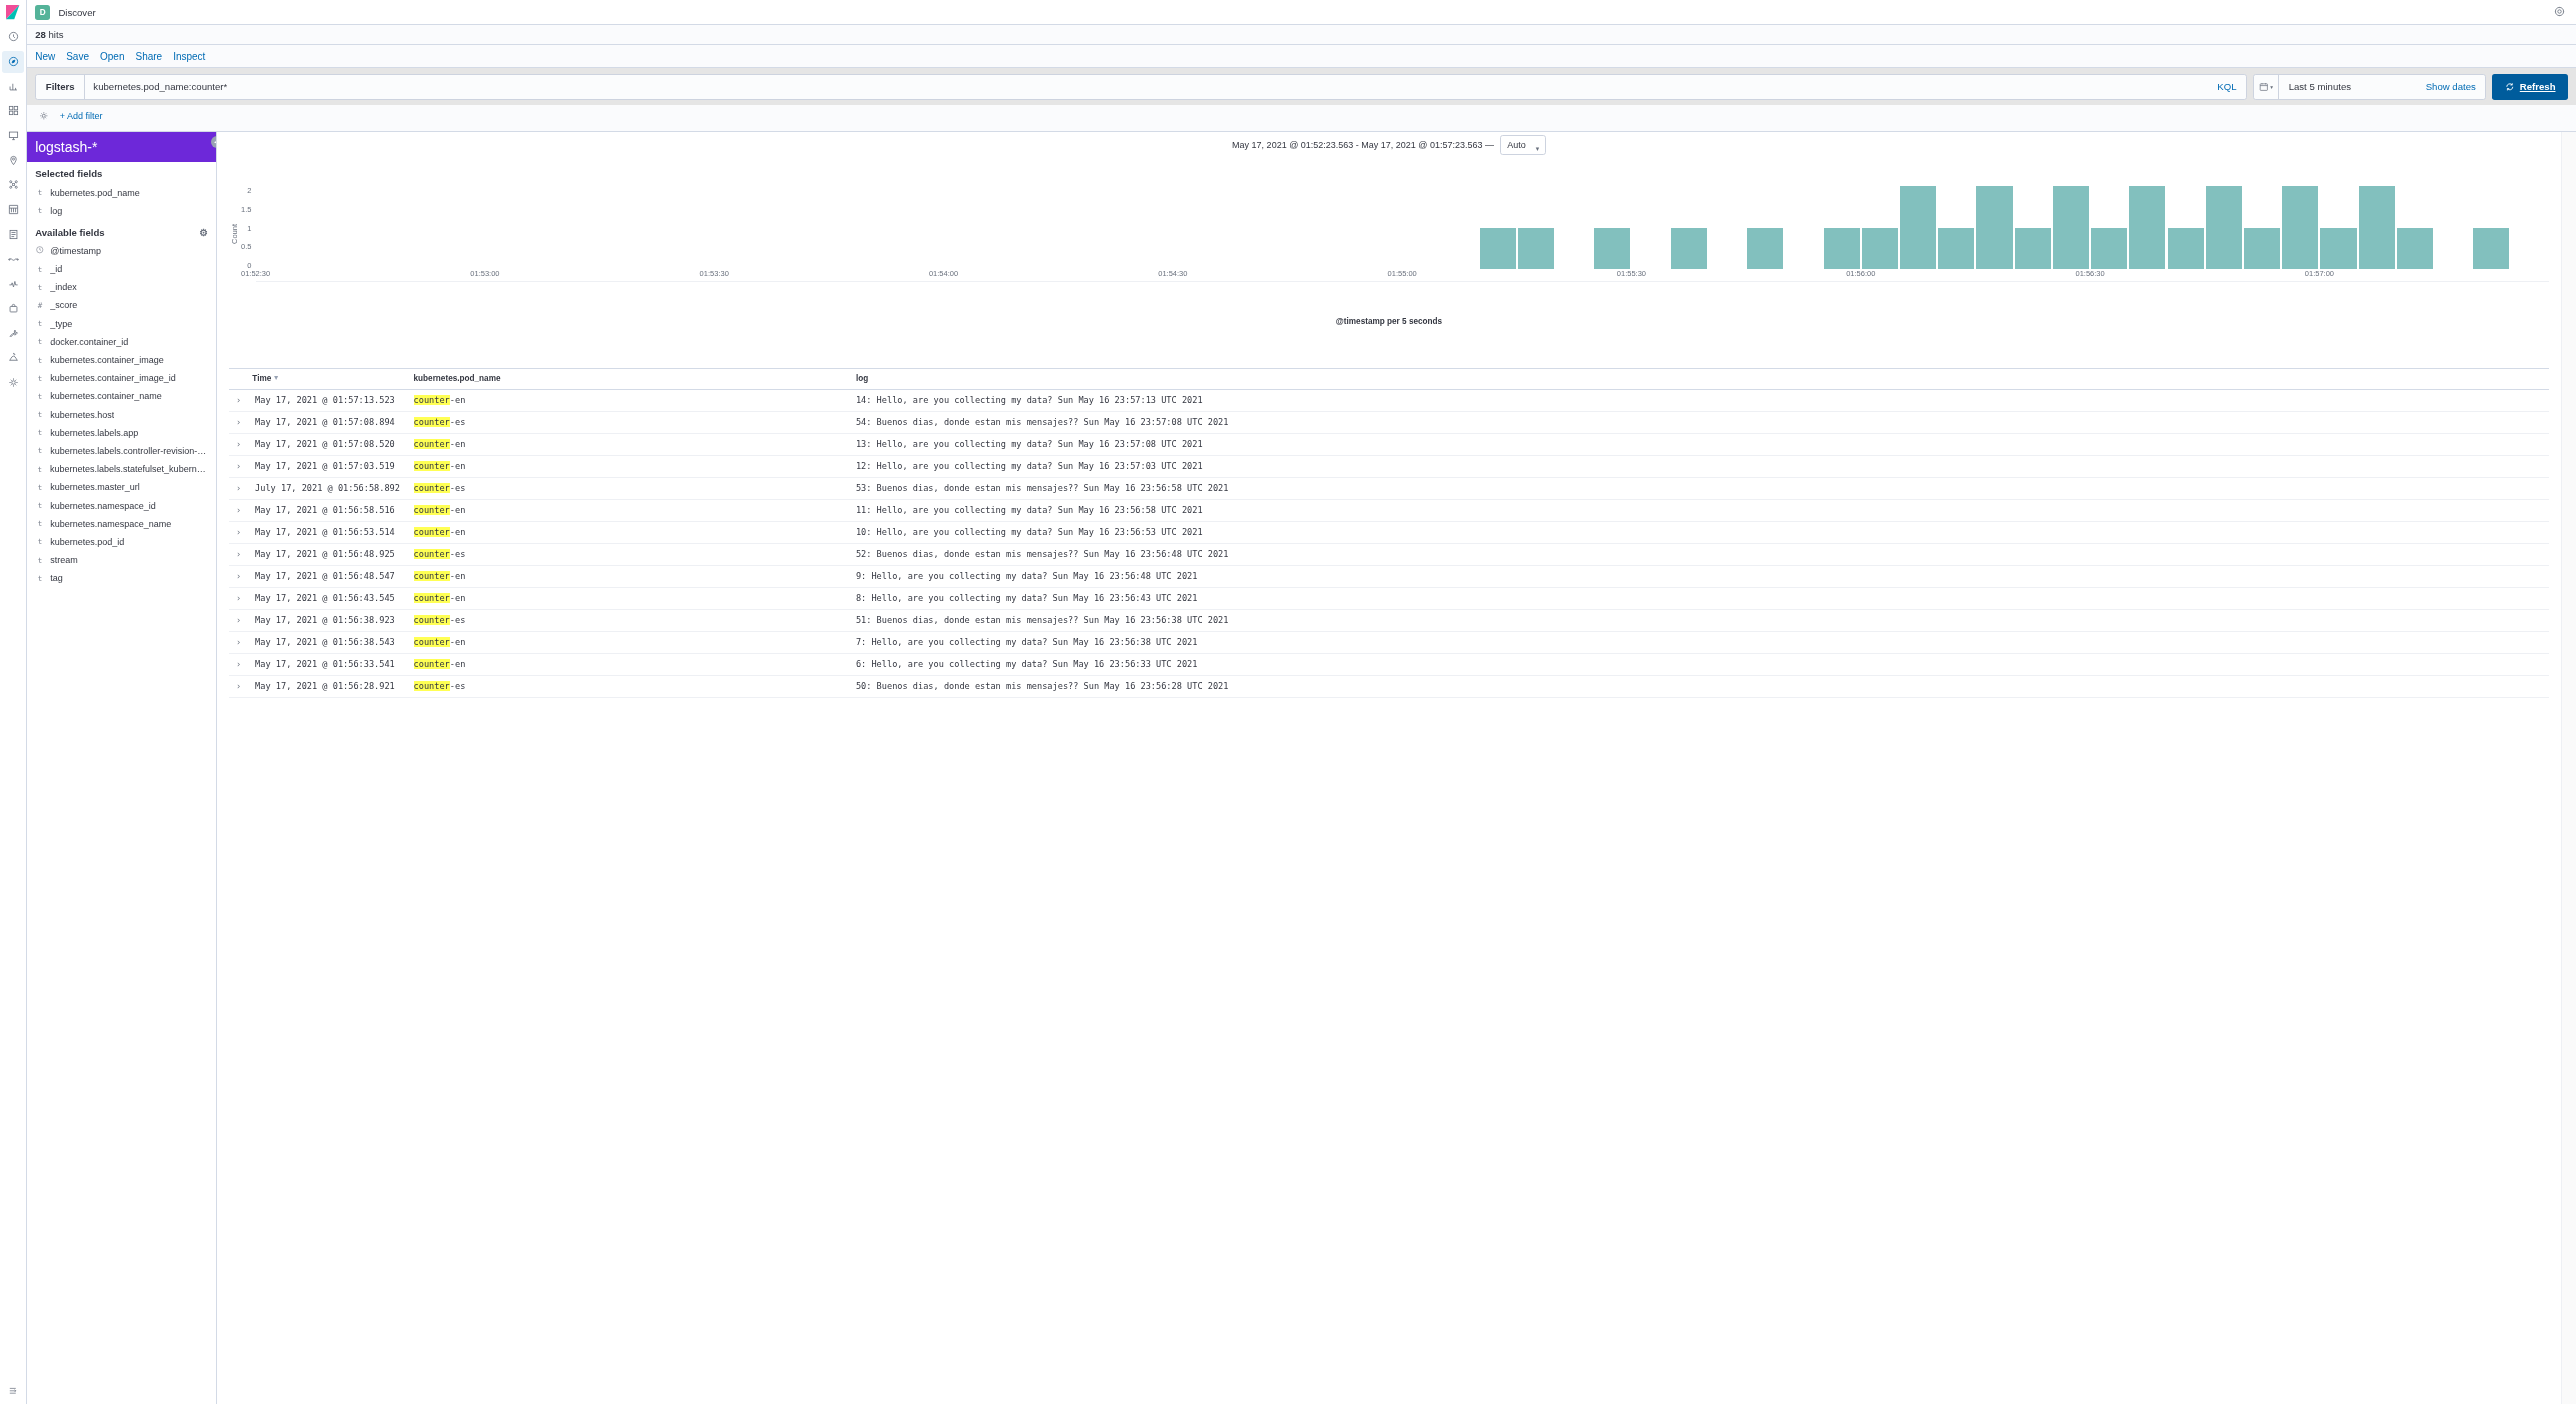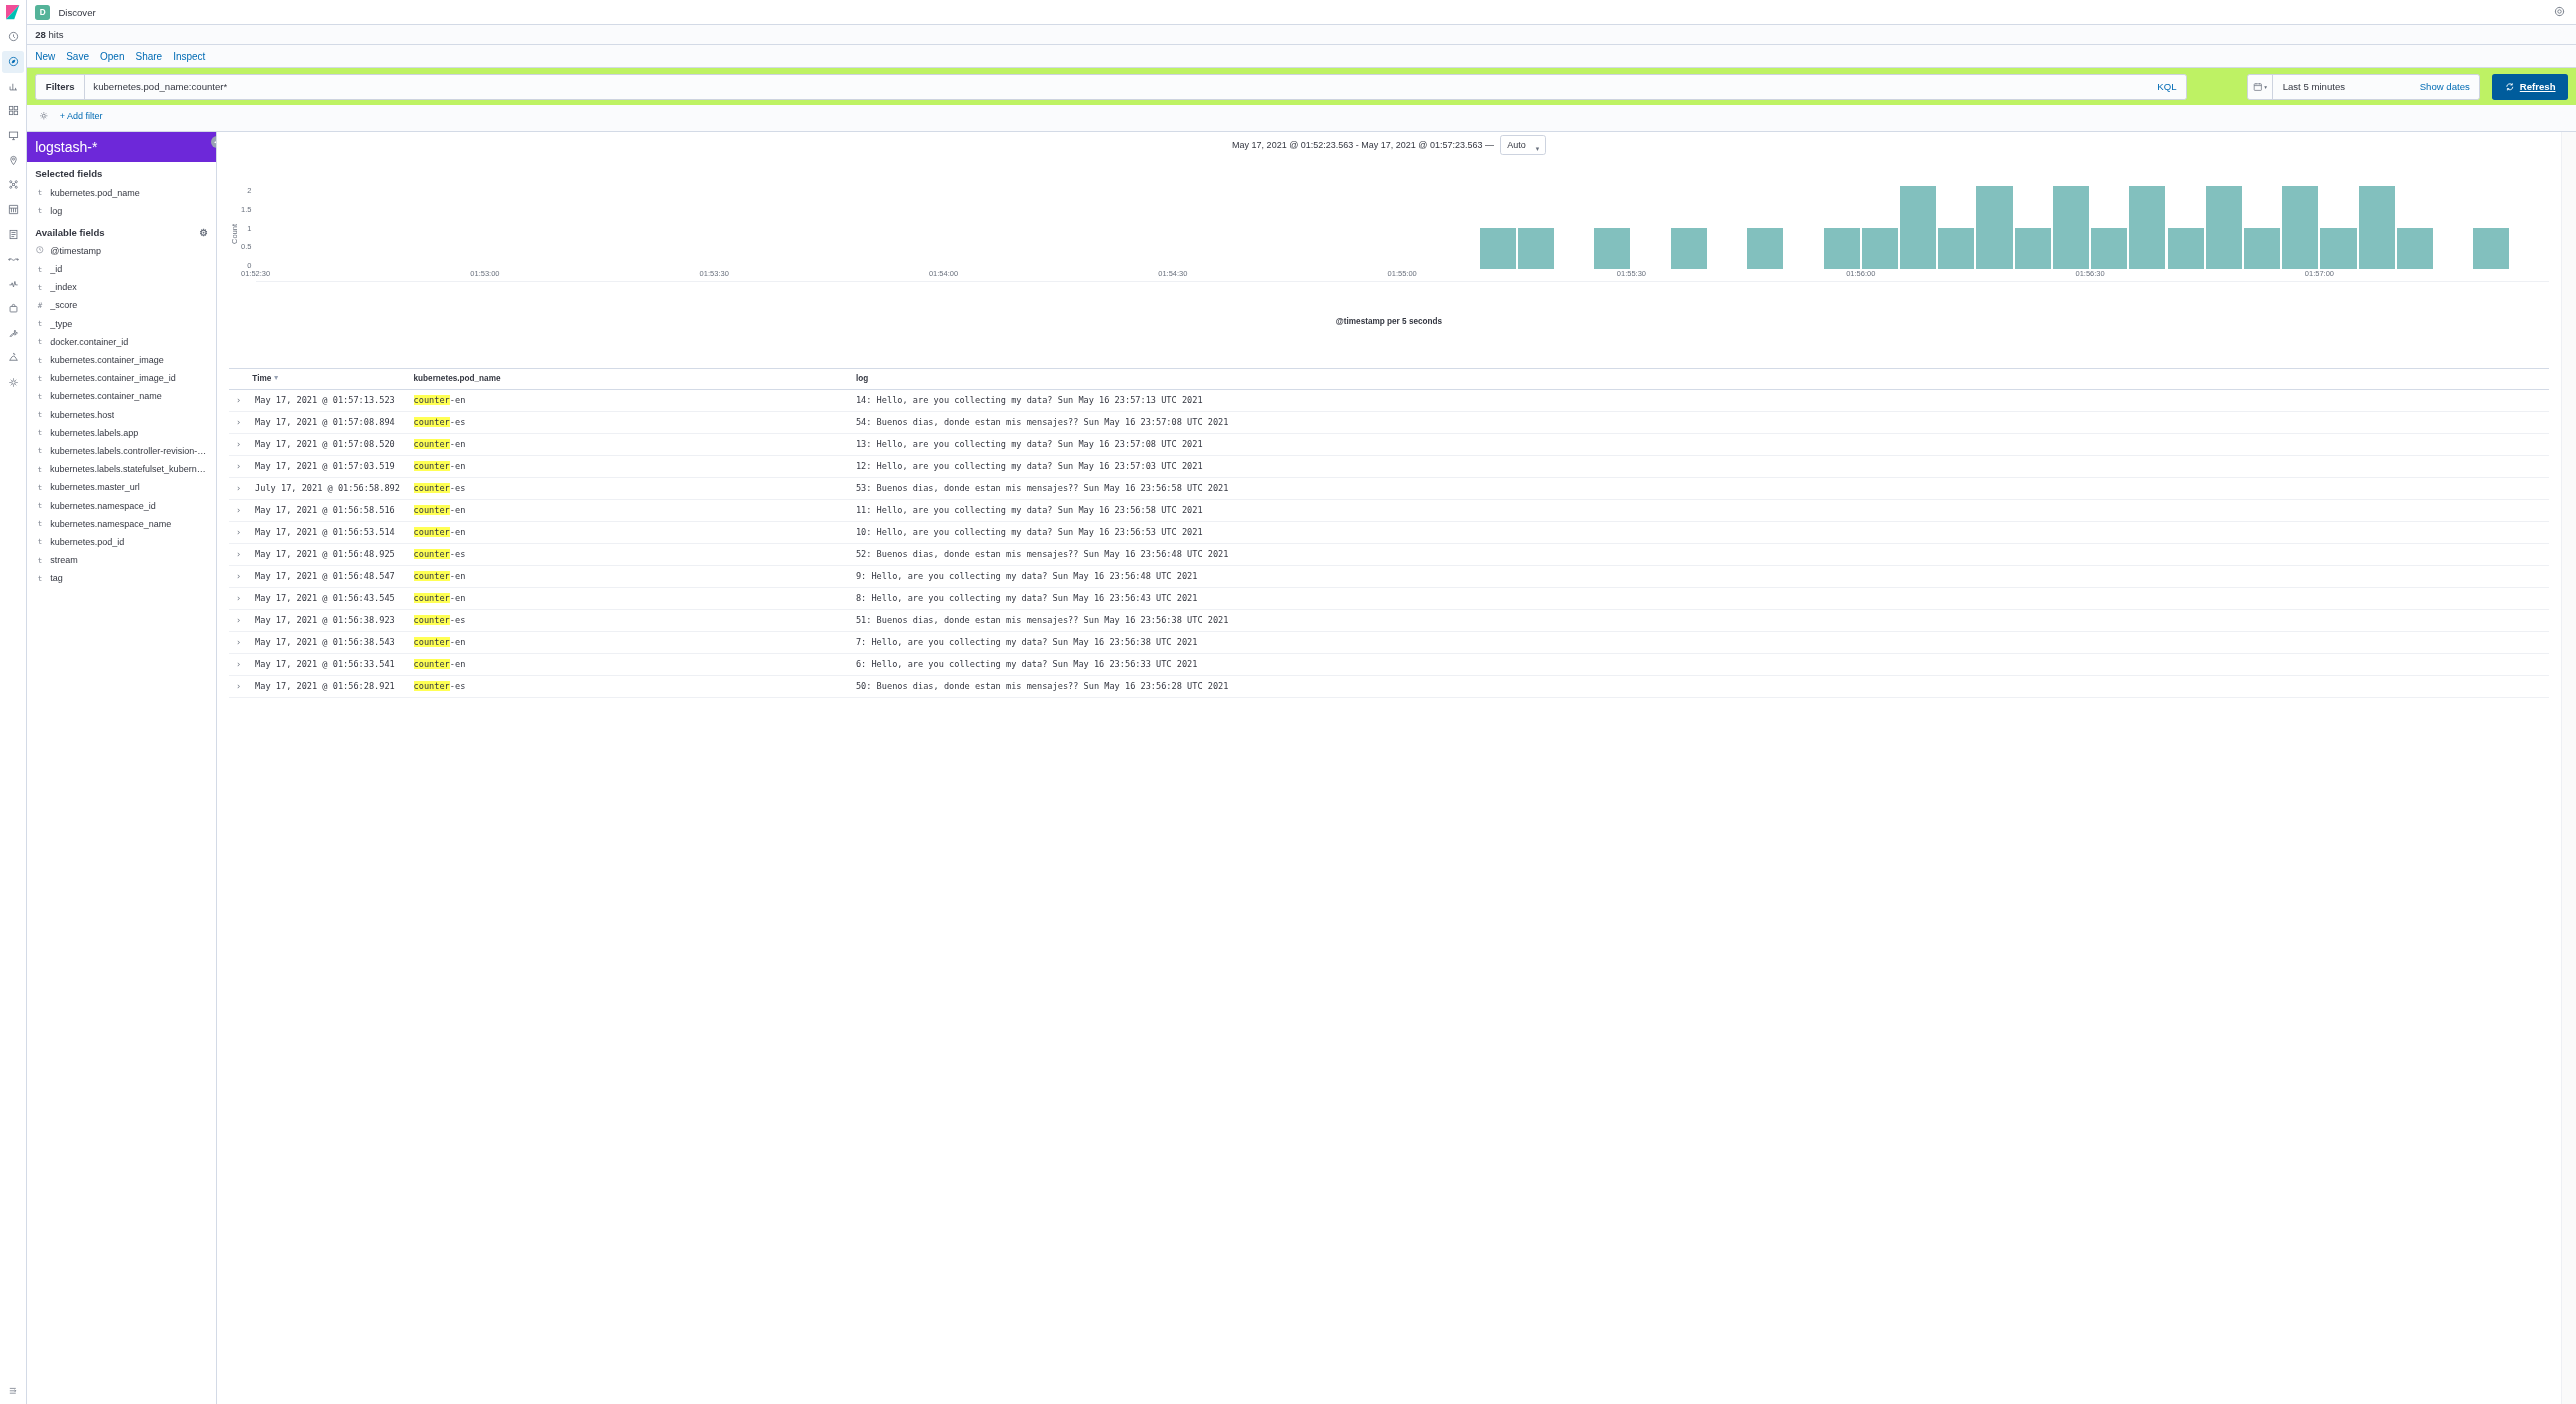--- a/index.html
+++ b/index.html
@@ -27,26 +27,26 @@
 
   
   .hit-count-bar { padding:4.1px 8.2px; border-bottom:0.7px solid #d3dae6; font-size:9.6px; background:#fafbfd;}
   .hit-count-bar strong { font-weight:700;}
 
   
   .top-menu { display:flex; align-items:center; gap:11px; padding:5.5px 8.2px; background:#fafbfd; border-bottom:0.7px solid #d3dae6;}
   .top-menu a { color:#006bb4; font-size:10px; cursor:pointer;}
 
   
-  .query-bar { display:flex; align-items:center; gap:12px; padding:5.5px 8.2px; background:#bef264;}
+  .query-bar { display:flex; align-items:center; gap:6px; padding:5.5px 8.2px; background:#e5e5e5;}
   .filters-box { display:flex; align-items:center; flex:1; border:0.7px solid #cdd3df; background:#fbfcfd; border-radius:2.7px; height:26px;}
   .filters-label { padding:0 9.6px; font-weight:700; color:#343741; border-right:0.7px solid #cdd3df; height:100%; display:flex; align-items:center; font-size:9.6px;}
   .filters-input { flex:1; border:none; background:transparent; padding:0 8.2px; font-size:9.6px; outline:none; color:#343741;}
   .kql-label { color:#006bb4; padding:0 9.6px; cursor:pointer; font-size:9.6px;}
-  .date-box { display:flex; align-items:center; border:0.7px solid #cdd3df; background:#fbfcfd; border-radius:2.7px; height:26px;margin-left:48px;}
+  .date-box { display:flex; align-items:center; border:0.7px solid #cdd3df; background:#fbfcfd; border-radius:2.7px; height:26px;}
   .date-cal { width:25px; display:flex; align-items:center; justify-content:center; border-right:0.7px solid #cdd3df; height:100%; color:#69707d; font-size:8.2px; gap:1.4px;}
   .date-text { padding:0 9.6px; flex:1; font-size:9.6px; color:#343741; min-width:137px;}
   .show-dates { color:#006bb4; padding:0 9.6px; cursor:pointer; font-size:9.6px;}
   .refresh-btn { background:#005c9c; color:#fff; border:none; border-radius:2.7px; height:26px; padding:0 12.3px; display:flex; align-items:center; gap:5.5px; font-size:9.6px; cursor:pointer; text-decoration:underline;font-weight:bold;}
   .refresh-btn svg { width:9.6px; height:9.6px;}
 
   
   .add-filter-row { display:flex; align-items:center; gap:8.2px; padding:2.7px 8.2px 6.8px 8.2px; background:#fafbfd; border-bottom:0.7px solid #d3dae6;}
   .gear-small { color:#69707d; width:16.4px; height:16.4px; display:flex; align-items:center; justify-content:center; cursor:pointer;}
   .add-filter-link { color:#006bb4; font-size:9px; cursor:pointer;}

